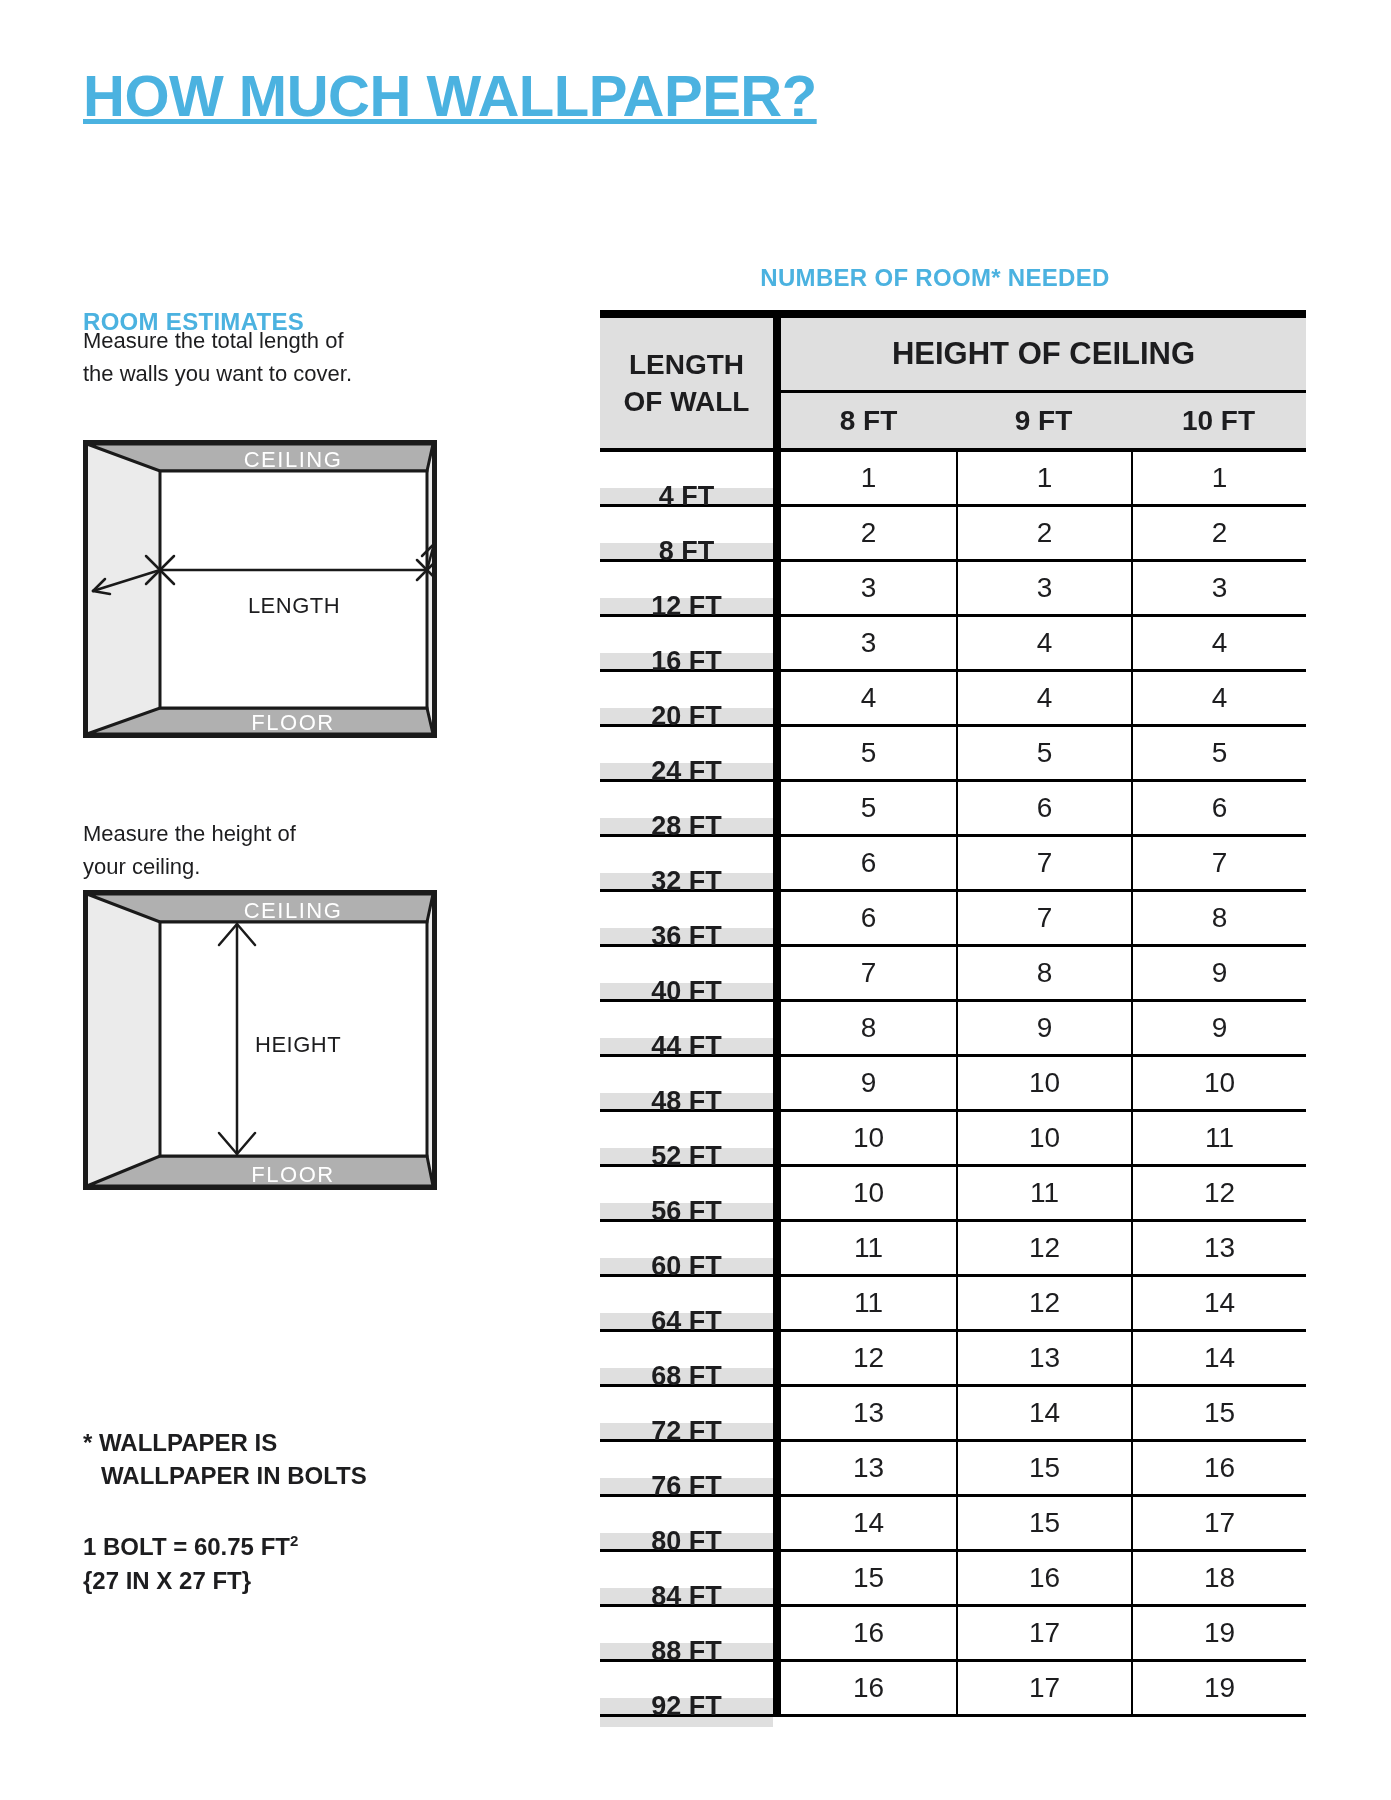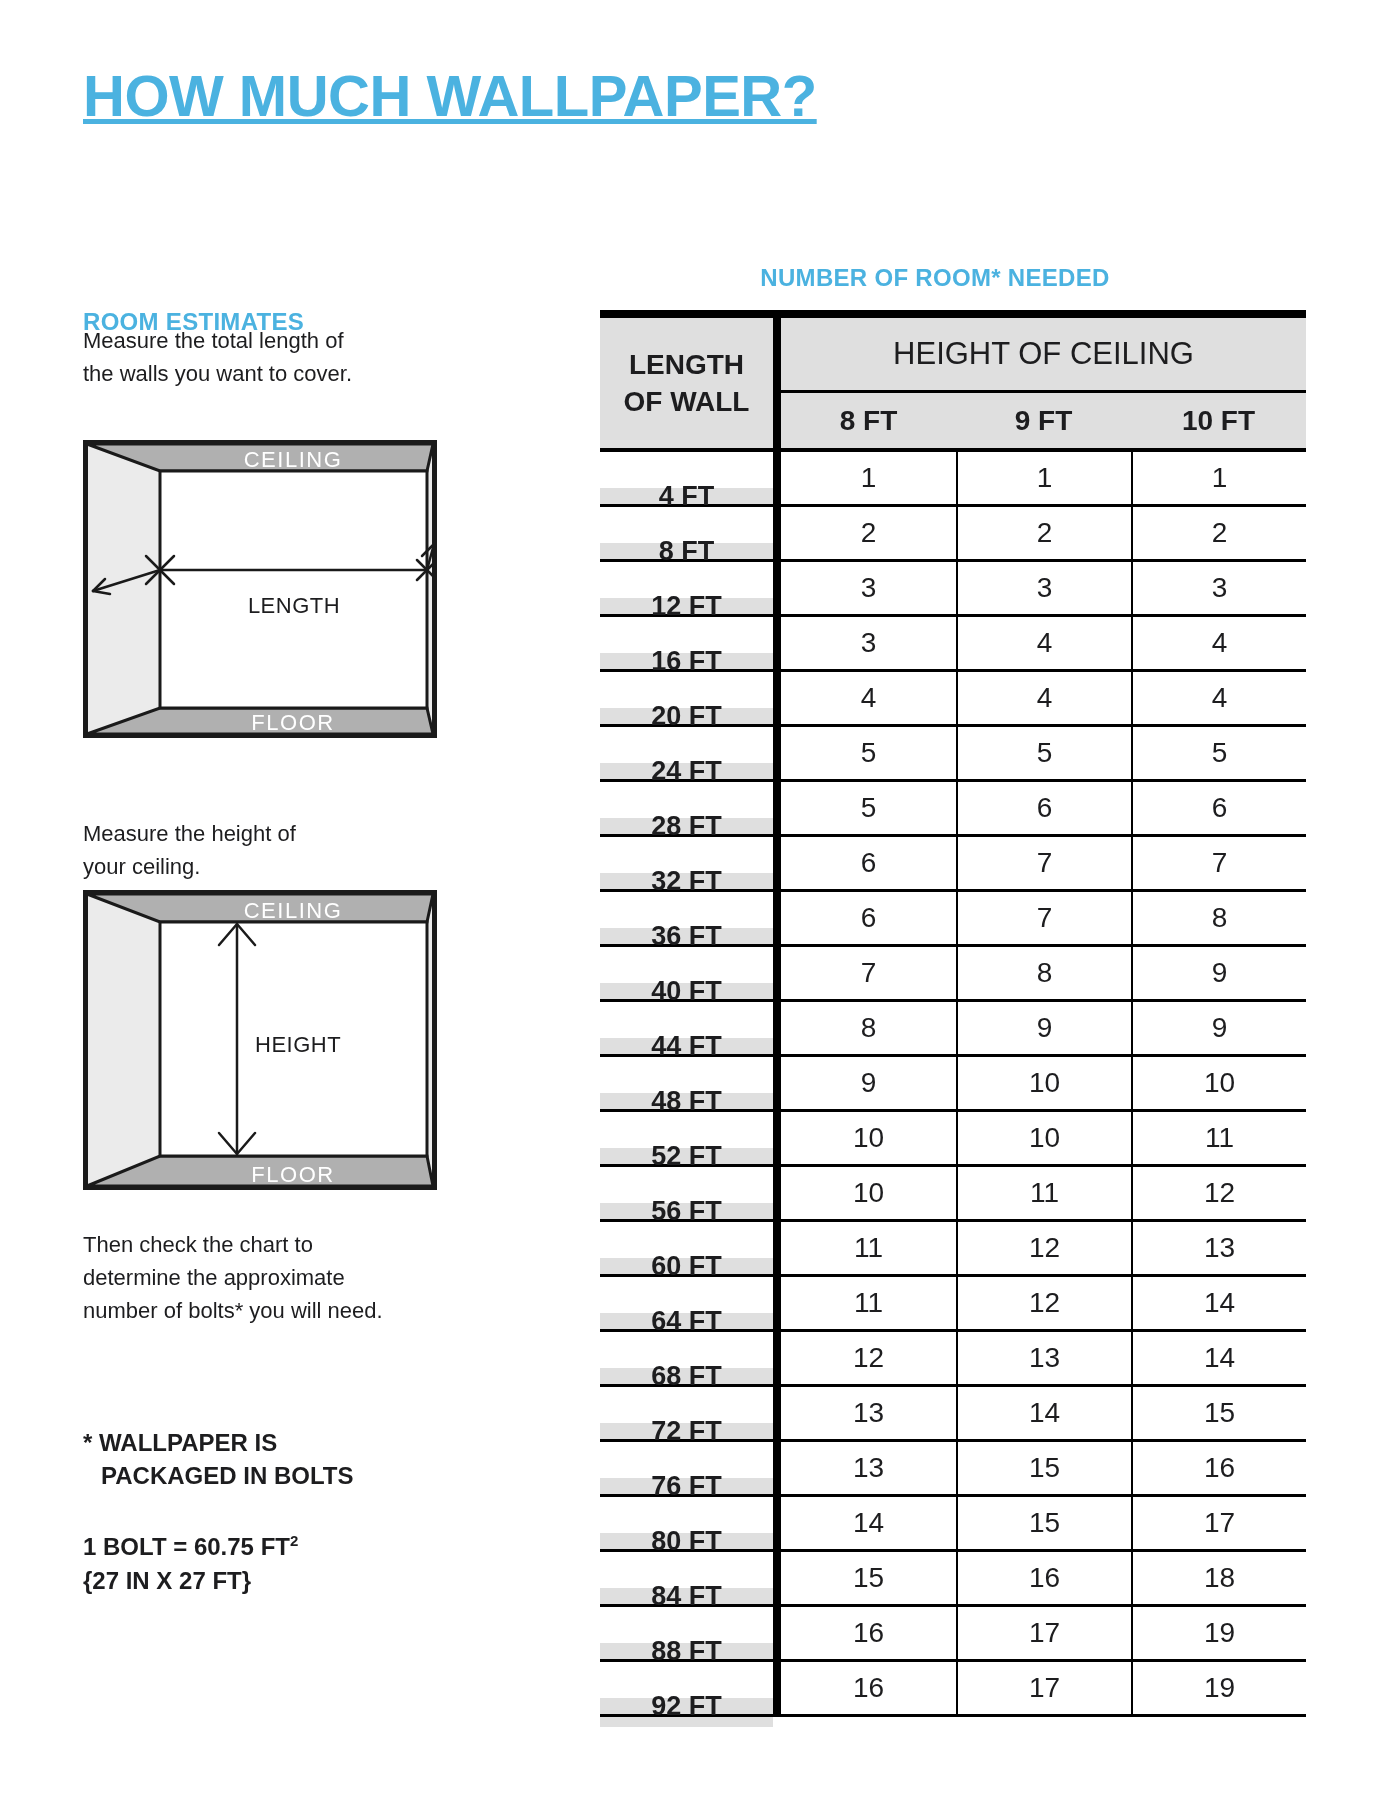--- a/index.html
+++ b/index.html
@@ -51,21 +51,21 @@
   .h-left{
     width:173px;height:130px;background:var(--cell-gray);
     display:flex;flex-direction:column;justify-content:center;align-items:center;
     font-size:28px;font-weight:700;line-height:37px;
   }
   .h-div{width:8px;height:130px;background:#000;}
   .h-right{width:525px;}
   .hoc{
     height:72px;background:var(--cell-gray);border-bottom:3px solid #000;
     display:flex;align-items:center;justify-content:center;
-    font-size:31px;font-weight:400;box-sizing:content-box;
+    font-size:31px;font-weight:700;box-sizing:content-box;
   }
   .subrow{display:flex;height:55px;}
   .sub{
     width:175px;background:var(--cell-gray);display:flex;align-items:center;justify-content:center;
     font-size:28px;font-weight:700;
   }
   .t-headerline{width:706px;height:4px;background:#000;}
   .t-row{display:flex;height:55px;box-sizing:border-box;border-bottom:3px solid #000;}
   .t-label{
     width:173px;background:var(--cell-gray);display:flex;align-items:center;justify-content:center;
@@ -133,29 +133,24 @@
       <line class="ln" x1="154" y1="36" x2="154" y2="262"></line>
       <line class="ln" x1="154" y1="34" x2="136" y2="55"></line>
       <line class="ln" x1="154" y1="34" x2="172" y2="55"></line>
       <line class="ln" x1="154" y1="264" x2="136" y2="243"></line>
       <line class="ln" x1="154" y1="264" x2="172" y2="243"></line>
     </g>
     <text class="measure-label" x="172" y="162" text-anchor="start">HEIGHT</text>
     <rect class="outer-border" x="2.5" y="2.5" width="349" height="295"></rect>
   </svg>
 
-  <div class="para" id="para-chart">
-    <div>Then check the chart to</div>
-    <div>determine the approximate</div>
-    <div>number of bolts* you will need.</div>
-  </div>
 
   <div class="footnote">
     <div>* WALLPAPER IS</div>
-    <div class="indent">PACKAGED IN BOLTS</div>
+    <div class="indent">WALLPAPER IN BOLTS</div>
   </div>
 
   <div class="bolt-info">
     <div><span>1 BOLT = 60.75 FT</span><sup>2</sup></div>
     <div>{27 IN X 27 FT}</div>
   </div>
 
   <div class="section-heading" id="table-heading">NUMBER OF ROOM* NEEDED</div>
 
   <div class="table-wrap">

